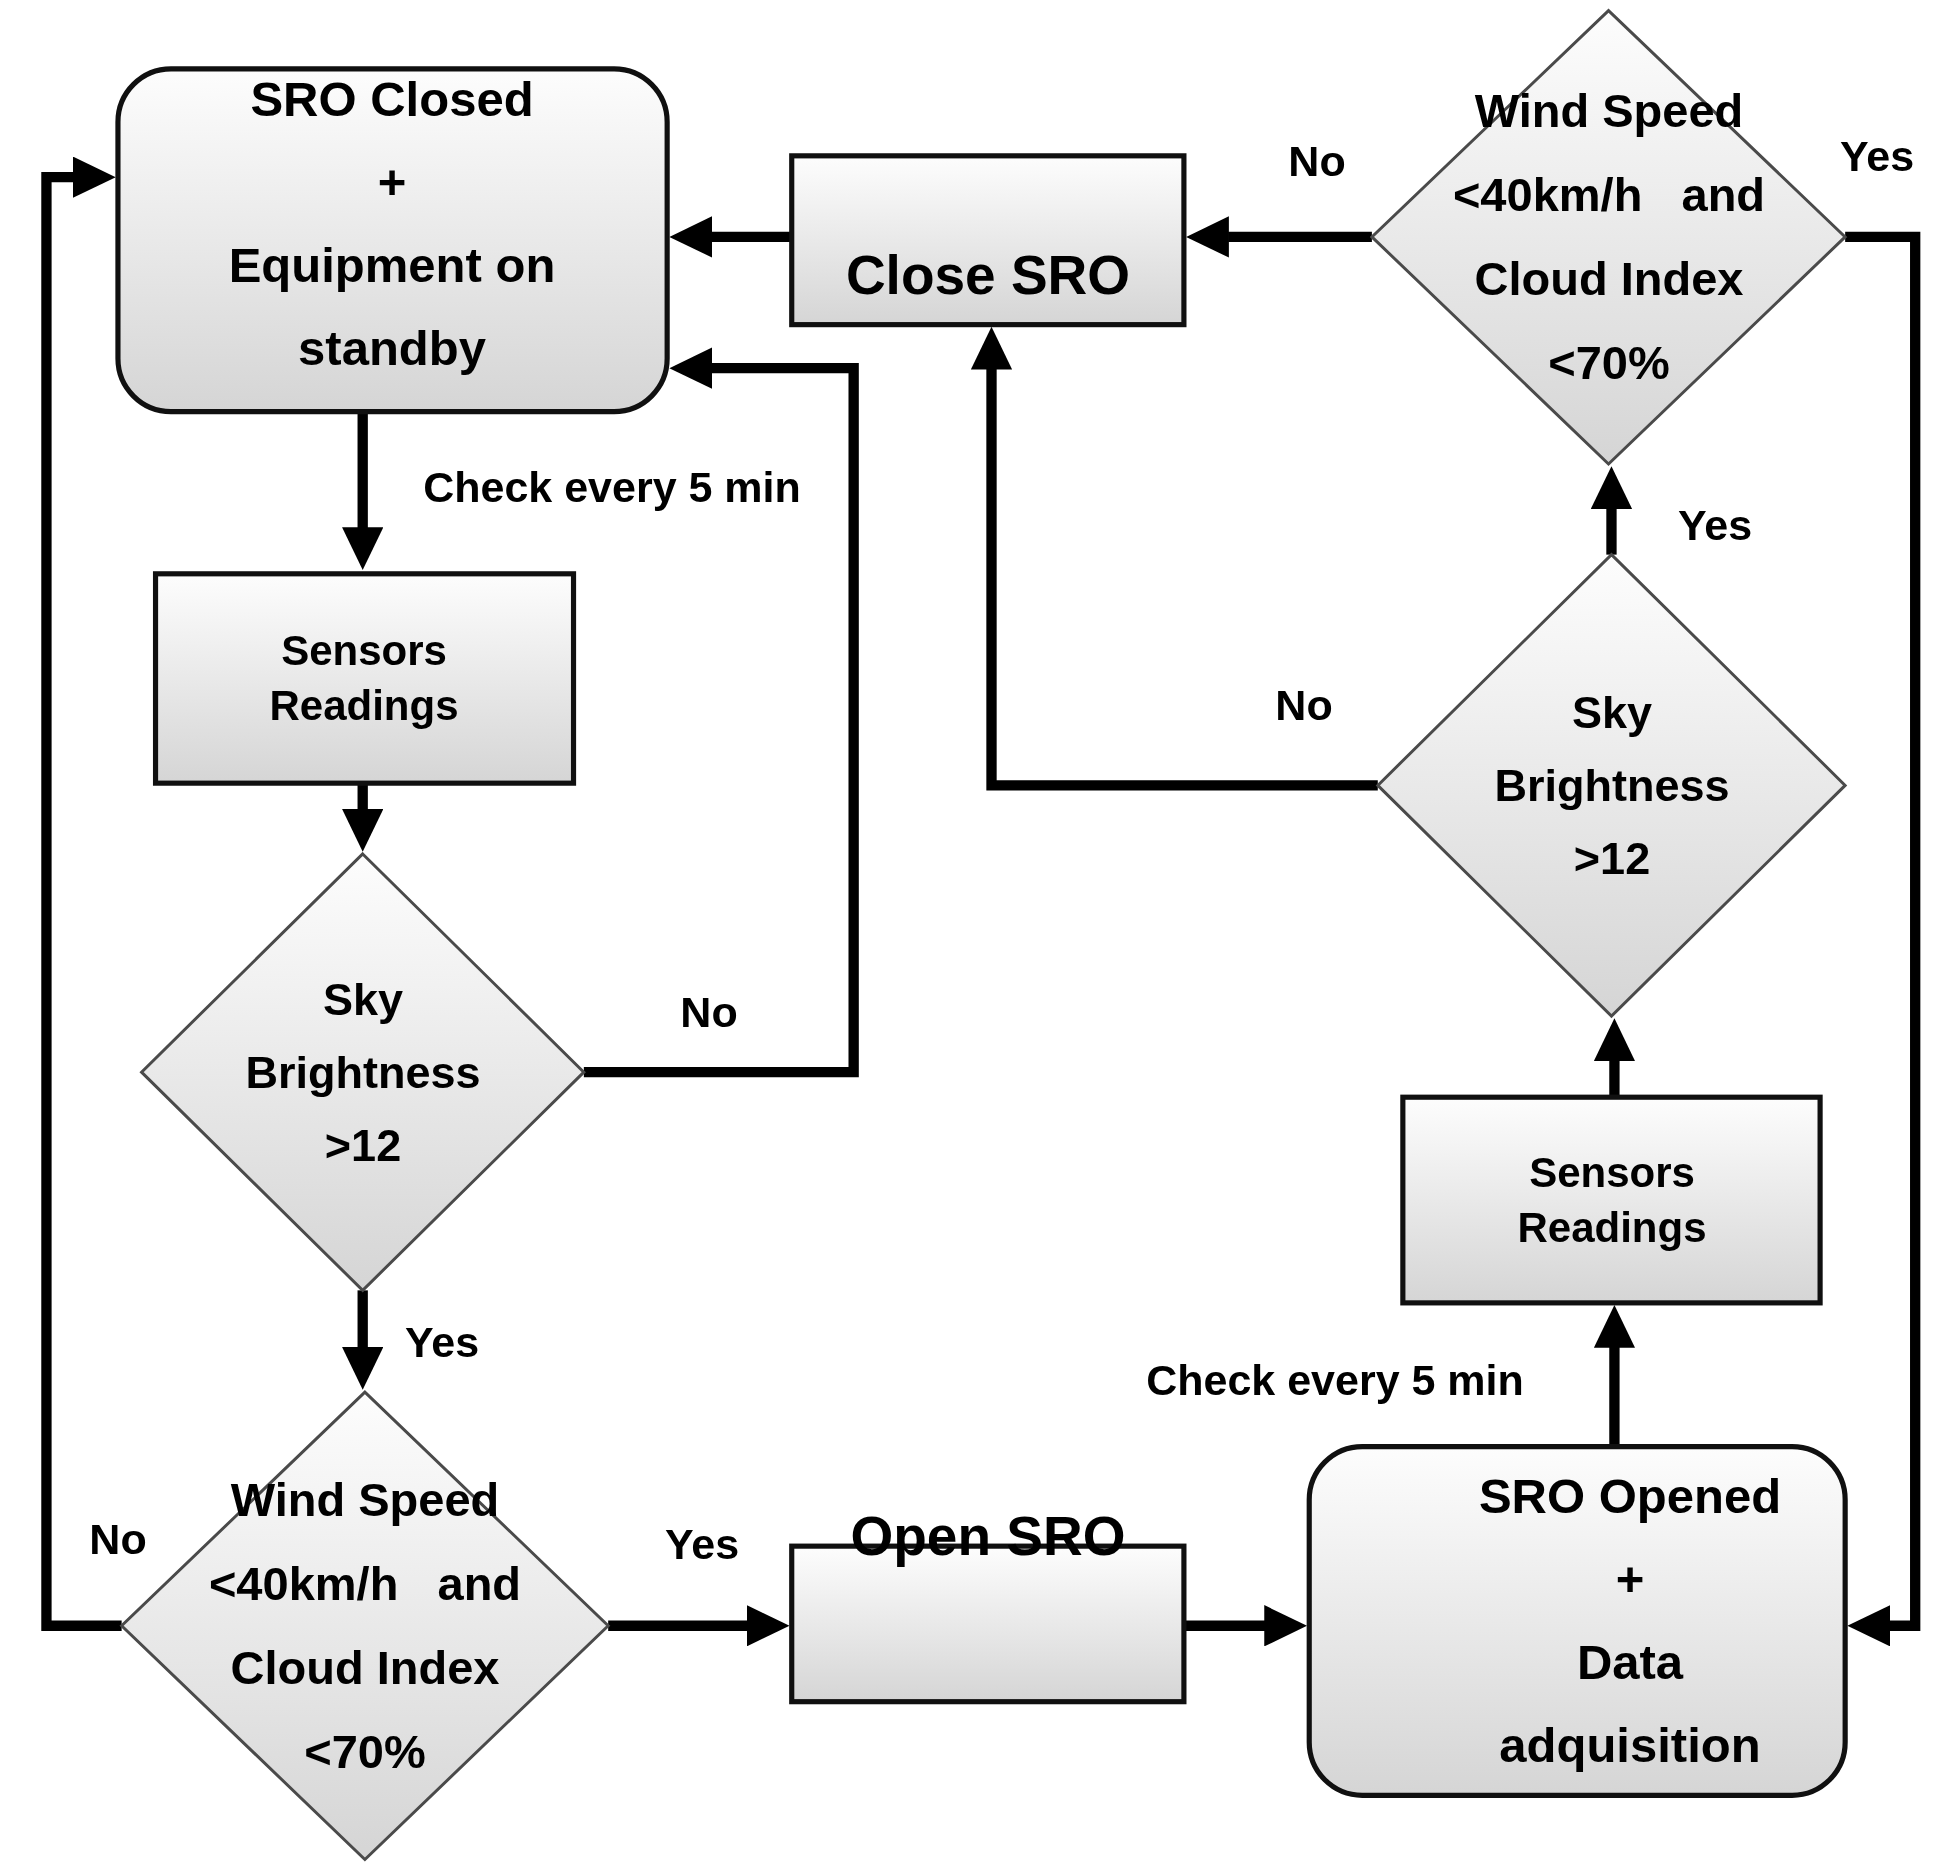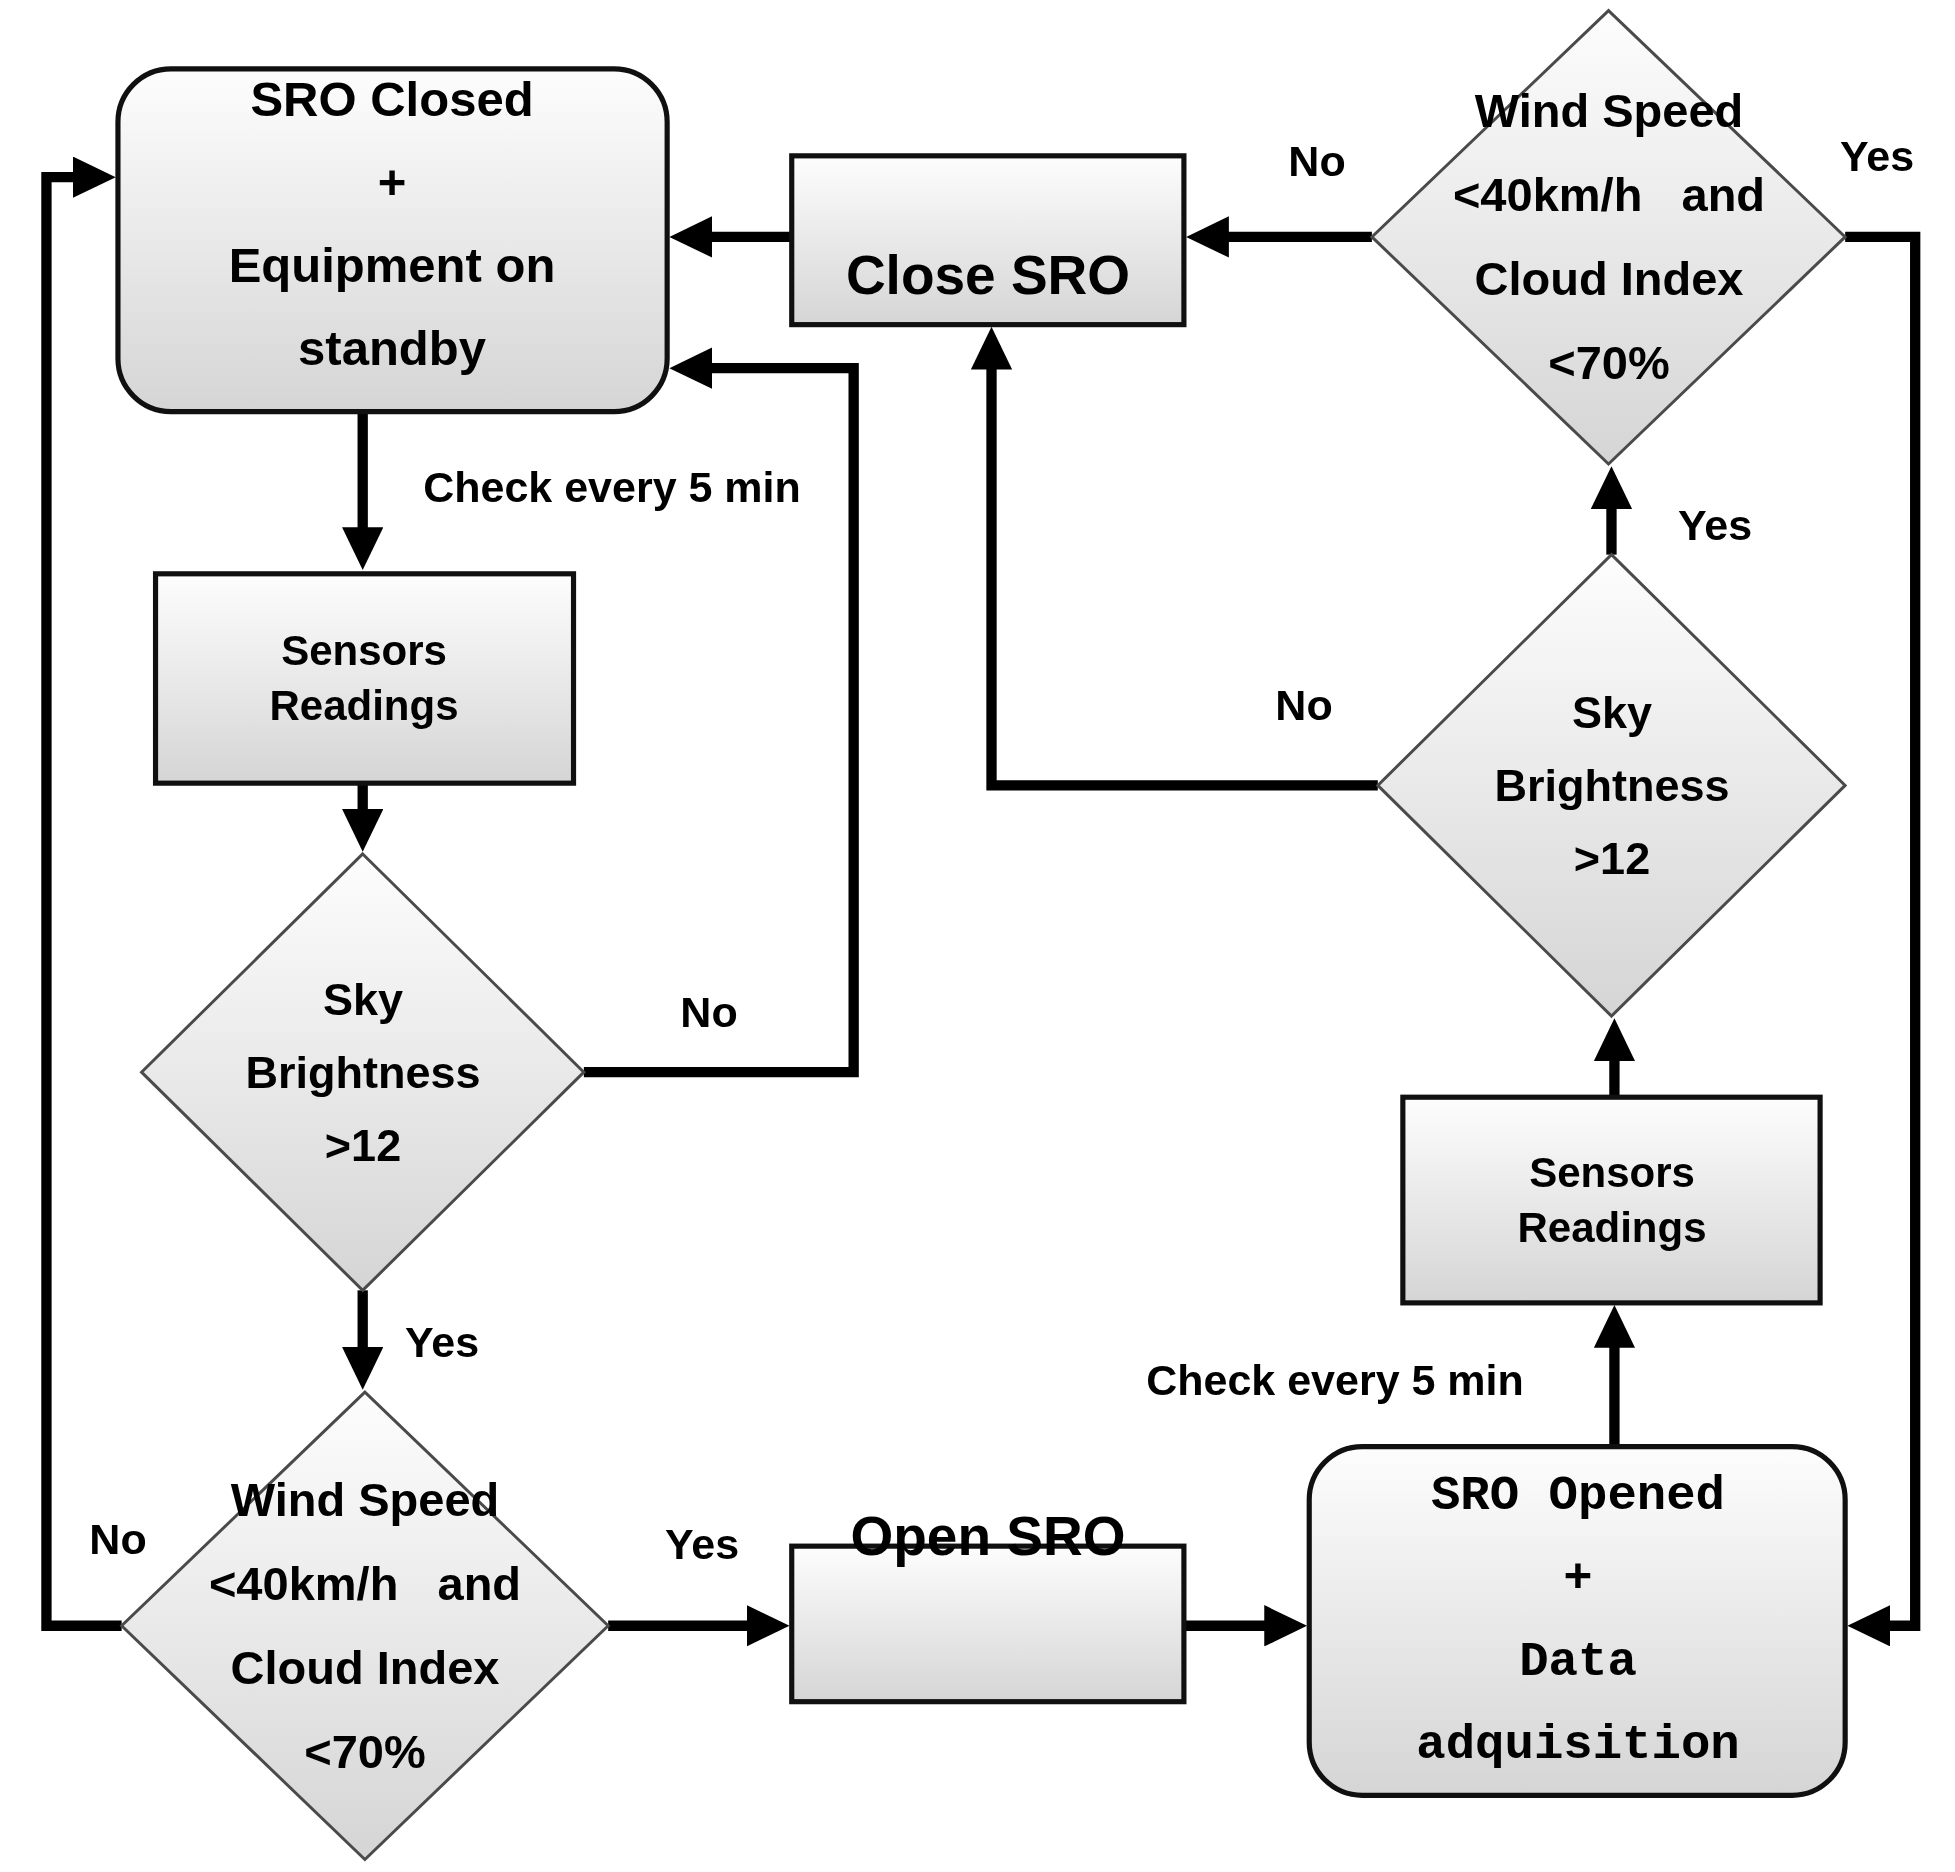--- a/index.html
+++ b/index.html
@@ -97,21 +97,21 @@
   <div class="node-label lh-rect2" style="left:364px;top:678px;width:413px;">Sensors
 Readings</div>
   <div class="node-label lh-diamond3" style="left:363px;top:1072px;width:428px;">Sky
 Brightness
 &gt;12</div>
   <div class="node-label lh-diamond4" style="left:365px;top:1626px;width:487px;">Wind Speed
 &lt;40km/h&nbsp;&nbsp;&nbsp;and
 Cloud Index
 &lt;70%</div>
   <div class="node-label lh-single" style="left:988px;top:1536px;width:349px;text-align:center;">Open SRO</div>
-  <div class="node-label lh-rounded4" style="left:1578px;top:1621px;width:523px;font-family:Liberation Mono, monospace;">SRO Opened
+  <div class="node-label lh-rounded4" style="left:1630px;top:1621px;width:523px;">SRO Opened
 +
 Data
 adquisition</div>
   <div class="node-label lh-rect2" style="left:1612px;top:1200px;width:413px;">Sensors
 Readings</div>
   <div class="node-label lh-diamond3" style="left:1612px;top:785px;width:442px;">Sky
 Brightness
 &gt;12</div>
   <div class="node-label lh-diamond4" style="left:1609px;top:237px;width:487px;">Wind Speed
 &lt;40km/h&nbsp;&nbsp;&nbsp;and

